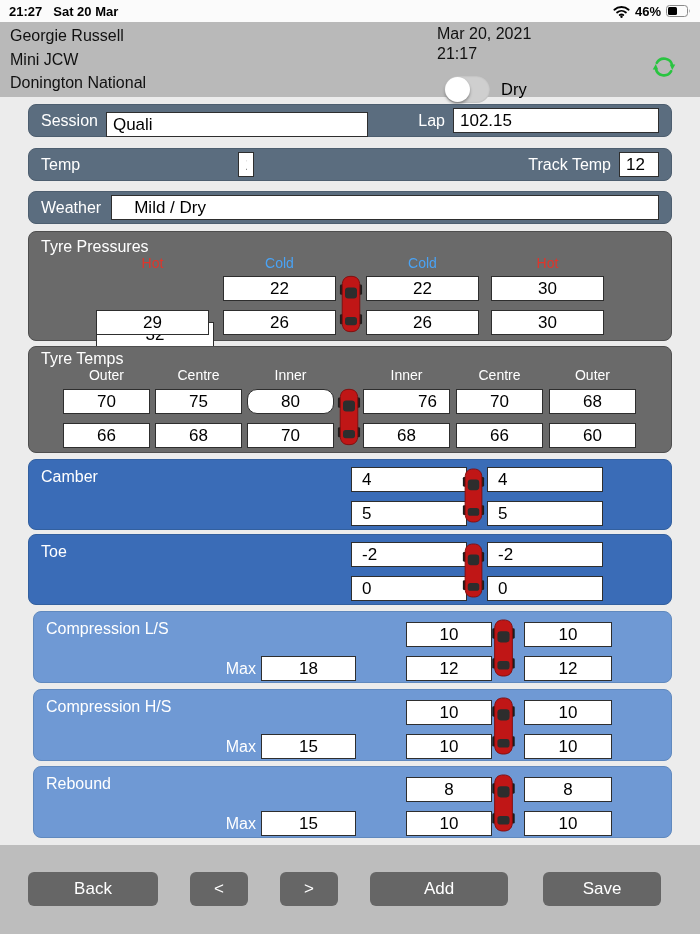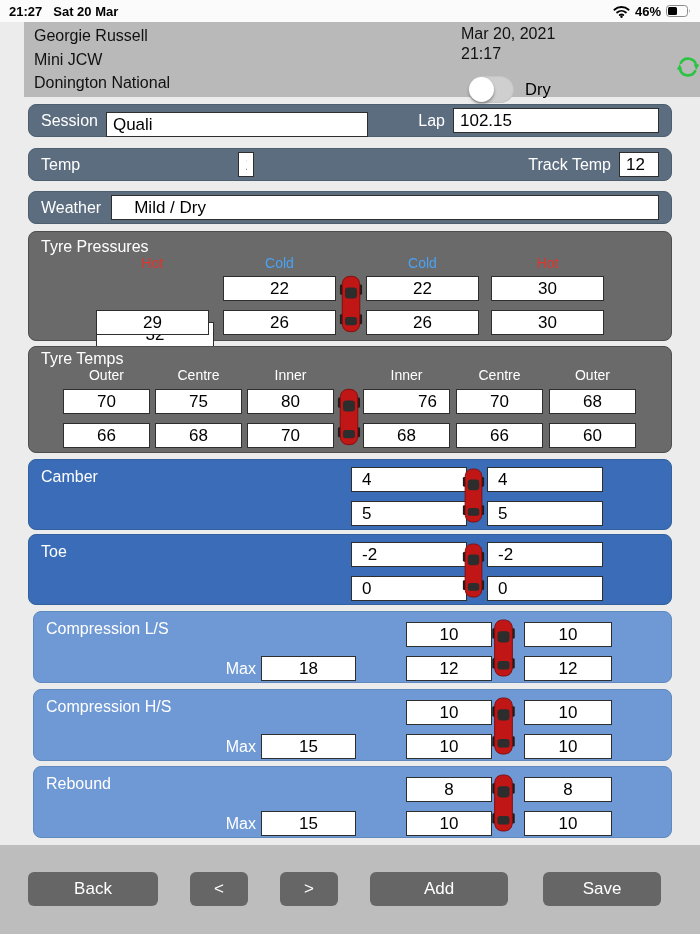--- a/index.html
+++ b/index.html
@@ -7,21 +7,21 @@
     width:700px;height:934px;background:#ececec;position:relative;overflow:hidden;
     font-family:"Liberation Sans","DejaVu Sans",sans-serif;color:#000;
     -webkit-font-smoothing:antialiased;
   }
   
   .statusbar{height:22px;background:#fbfbfb;display:flex;justify-content:space-between;
     align-items:center;padding:0 9px;font-size:13px;font-weight:700;}
   .sb-left{display:flex;gap:11px;}
   .sb-right{display:flex;align-items:center;gap:5px;font-weight:600;}
   
-  .header{height:75px;background:#b9b9b9;position:relative;margin-left:24px;}
+  .header{height:75px;background:#b9b9b9;position:relative;}
   .hdr-left{position:absolute;left:10px;top:2px;font-size:16px;line-height:23.5px;color:#111;}
   .hdr-center{position:absolute;left:437px;top:2px;font-size:16px;line-height:20px;color:#111;}
   .toggle-row{position:absolute;left:444px;top:54px;display:flex;align-items:center;}
   .switch{width:46px;height:27px;border-radius:14px;background:#cfcfcf;position:relative;
     box-shadow:inset 0 0 2px rgba(0,0,0,.18);cursor:pointer;}
   .knob{width:25px;height:25px;border-radius:50%;background:#fff;position:absolute;left:1px;top:1px;
     box-shadow:0 2px 3px rgba(0,0,0,.35);}
   .toggle-label{margin-left:11px;font-size:16.5px;}
   .refresh{position:absolute;left:652px;top:33px;width:24px;height:24px;cursor:pointer;}
   
@@ -151,21 +151,21 @@
   <div class="sec-title" style="top:3px">Tyre Temps</div>
   <div class="colhead" style="left:34px;top:20px;width:87px">Outer</div>
   <div class="colhead" style="left:126px;top:20px;width:87px">Centre</div>
   <div class="colhead" style="left:218px;top:20px;width:87px">Inner</div>
   <div class="colhead" style="left:334px;top:20px;width:87px">Inner</div>
   <div class="colhead" style="left:427px;top:20px;width:87px">Centre</div>
   <div class="colhead" style="left:520px;top:20px;width:87px">Outer</div>
 
   <input class="fld center" style="left: 34px; top: 42px; width: 87px;" readonly="" value="70">
   <input class="fld center" style="left: 126px; top: 42px; width: 87px;" readonly="" value="75">
-  <input class="fld center" style="left: 218px; top: 42px; width: 87px;" readonly="" value="80">
+  <input class="fld center" style="left: 218px; top: 42px; width: 87px; border-radius: 10px;" readonly="" value="80">
   <input class="fld center" style="left: 334px; top: 42px; width: 87px; padding-left: 48px;" readonly="" value="76">
   <input class="fld center" style="left: 427px; top: 42px; width: 87px;" readonly="" value="70">
   <input class="fld center" style="left: 520px; top: 42px; width: 87px;" readonly="" value="68">
 
   <input class="fld center" style="left: 34px; top: 76px; width: 87px;" readonly="" value="66">
   <input class="fld center" style="left: 126px; top: 76px; width: 87px;" readonly="" value="68">
   <input class="fld center" style="left: 218px; top: 76px; width: 87px;" readonly="" value="70">
   <input class="fld center" style="left: 334px; top: 76px; width: 87px;" readonly="" value="68">
   <input class="fld center" style="left: 427px; top: 76px; width: 87px;" readonly="" value="66">
   <input class="fld center" style="left: 520px; top: 76px; width: 87px;" readonly="" value="60">

